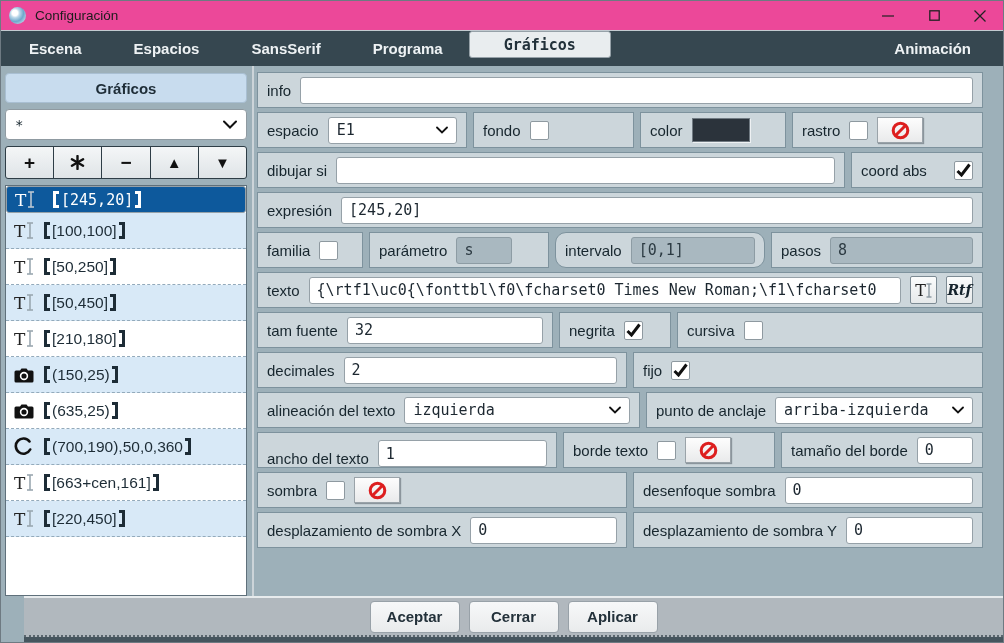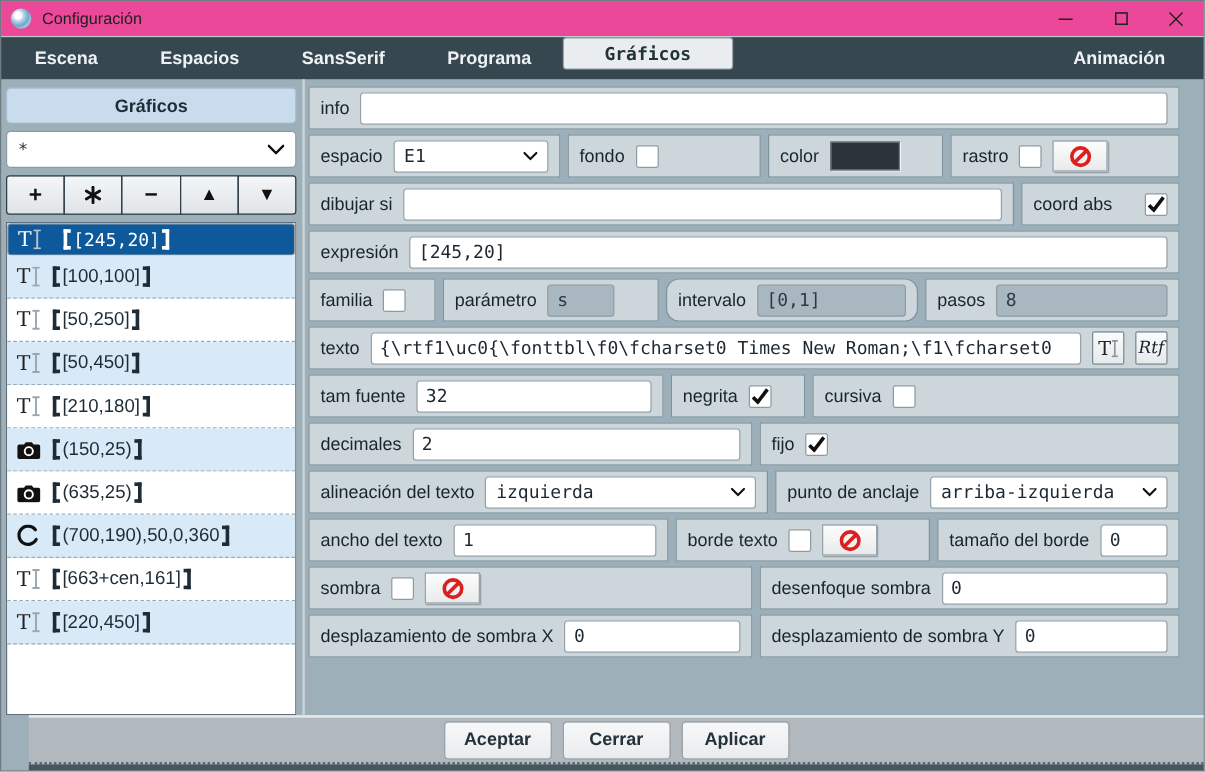--- a/index.html
+++ b/index.html
@@ -56,31 +56,31 @@
   .grp .lab { white-space:nowrap; color:#17262e; }
   .tinput { background:#ffffff; border:1px solid #96a1a8; border-radius:3px; height:27px; font-family:"DejaVu Sans Mono", monospace; font-size:15px; color:#1c2730; padding:0 7px; display:flex; align-items:center; white-space:nowrap; overflow:hidden; min-width:0; }
   .tinput.dis { background:#a9b8c0; border-color:#8d9ca4; color:#2c3a42; }
   .sel { background:#ffffff; border:1px solid #96a1a8; border-radius:3px; height:27px; font-family:"DejaVu Sans Mono", monospace; font-size:15px; color:#1c2730; padding:0 8px; display:flex; align-items:center; gap:8px; white-space:nowrap; }
   .sel .chev { margin-left:auto; }
   .cb { width:19px; height:19px; background:#ffffff; border:1px solid #8e99a0; border-radius:2px; flex:0 0 auto; display:flex; align-items:center; justify-content:center; }
   .swatch { width:58px; height:24px; background:#2b333b; border:1px solid #707a82; box-shadow: inset 1px 1px 0 #e9edef00, 1px 1px 0 #eef1f3; }
   .nobtn { width:46px; height:26px; background:linear-gradient(#fdfdfd,#e9eaeb); border:1px solid #9aa3a9; box-shadow:1px 1px 1px rgba(60,70,80,.45); display:flex; align-items:center; justify-content:center; flex:0 0 auto; }
   .mini-btn { width:27px; height:28px; background:linear-gradient(#fbfcfc,#e6e9ea); border:1px solid #7c8a93; border-radius:2px; display:flex; align-items:center; justify-content:center; flex:0 0 auto; }
   .mini-btn .ticon-T { font-size:16px; }
-  .rtf { font-family:"DejaVu Serif", serif; font-style:italic; font-weight:400; font-size:14px; color:#15232c; }
+  .rtf { font-family:"DejaVu Serif", serif; font-style:italic; font-weight:700; font-size:14px; color:#15232c; }
   .flex1 { flex:1 1 auto; }
   .chev { flex:0 0 auto; }
 
   
   .w-espacio{width:210px;} .w-fondo{width:161px;} .w-color{width:146px;}
   .w-coord{width:132px; flex:0 0 auto;justify-content:space-between;}
   .w-familia{width:106px;} .w-param{width:180px;} .w-interv{width:210px;border-radius:11px;}
   .w-fuente{width:210px;} .w-tam{width:296px;} .w-negrita{width:112px;}
   .w-half{width:370px;} .w-alin{width:383px;}
-  .w-ancho{width:300px;} .w-borde{width:212px;}
+  .w-ancho{width:300px;align-items:flex-end;} .w-borde{width:212px;}
   .in-param{width:56px; flex:0 0 auto;}
 
   
   .bottombar { flex:0 0 auto; height:46px; display:flex; flex-direction:column;padding-left:23px; }
   .bb-inner { height:41px; background:#b1b8be; border-top:2px solid #e7ebed; border-bottom:2px dotted #5a666e; display:flex; align-items:center; justify-content:center; gap:9px; }
   .bb-btn { width:90px; height:32px; background:linear-gradient(#f7f8f9,#e9ebec); border:1px solid #98a1a8; border-radius:4px; display:flex; align-items:center; justify-content:center; font-weight:700; color:#23313a; font-size:15px; }
   .dark-edge { height:5px; background:#46555e; }
 </style>
 </head>
 <body>

